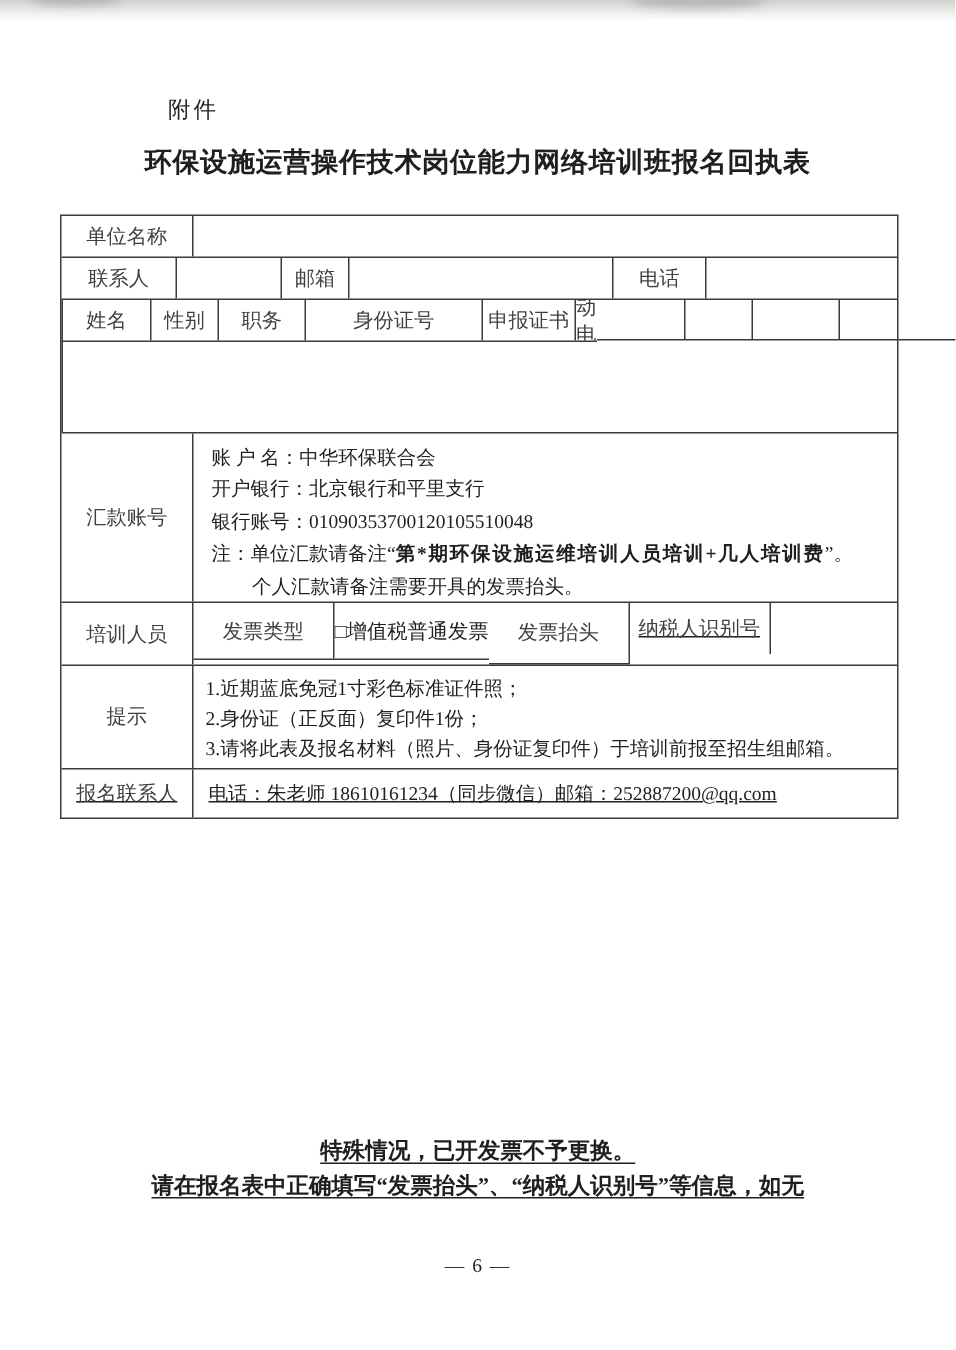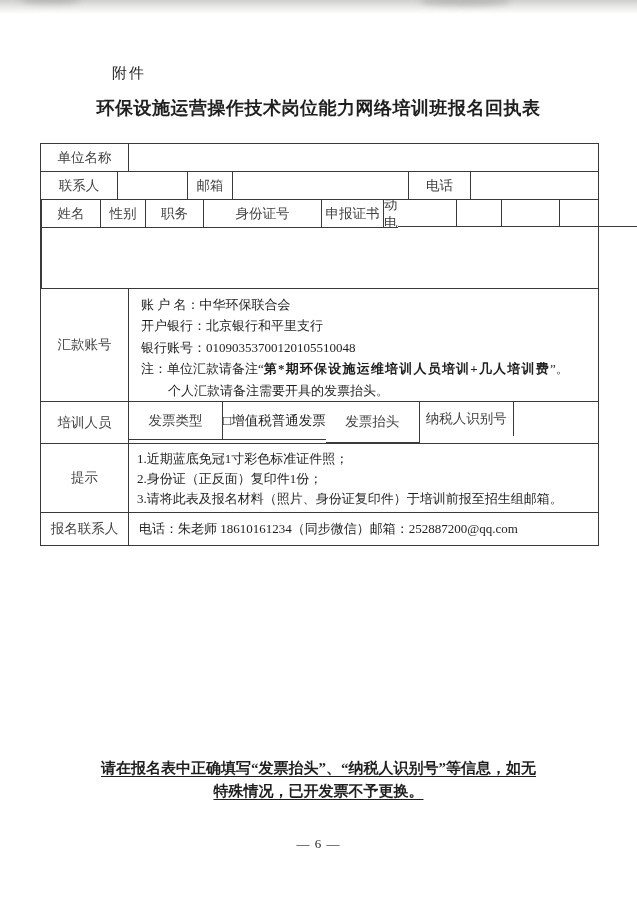--- a/index.html
+++ b/index.html
@@ -182,43 +182,43 @@
       <div class="cell label w88">培训人员</div>
       <div class="pcol">
         <div class="prow" style="height:37px;">
           <div class="cell label w94">发票类型</div>
           <div class="cell grow">□增值税普通发票</div>
         </div>
         <div class="prow" style="height:40px;">
           <div class="cell label w94">发票抬头</div>
           <div class="cell grow"></div>
         </div>
-        <div class="prow" style="height:34px;">
+        <div class="prow" style="height:34px;text-decoration:underline;">
           <div class="cell label w94">纳税人识别号</div>
           <div class="cell grow"></div>
         </div>
       </div>
     </div>
 
     <div class="row">
       <div class="cell label w88">提示</div>
       <div class="cell grow tips-content">
         <div>1.近期蓝底免冠1寸彩色标准证件照；</div>
         <div>2.身份证（正反面）复印件1份；</div>
         <div>3.请将此表及报名材料（照片、身份证复印件）于培训前报至招生组邮箱。</div>
       </div>
     </div>
 
-    <div class="row" style="height:32px;">
+    <div class="row" style="height:32px;text-decoration:underline;">
       <div class="cell label w88">报名联系人</div>
       <div class="cell grow left-pad">电话：朱老师 18610161234（同步微信）邮箱：252887200@qq.com</div>
     </div>
 
   </div>
 
   <div class="notice">
+    <div><span class="u">特殊情况，已开发票不予更换。</span></div>
     <div><span class="u">请在报名表中正确填写“发票抬头”、“纳税人识别号”等信息，如无</span></div>
-    <div><span class="u">特殊情况，已开发票不予更换。</span></div>
   </div>
 
   <div class="footer-page">— 6 —</div>
 
 </div>
 
 </body></html>

